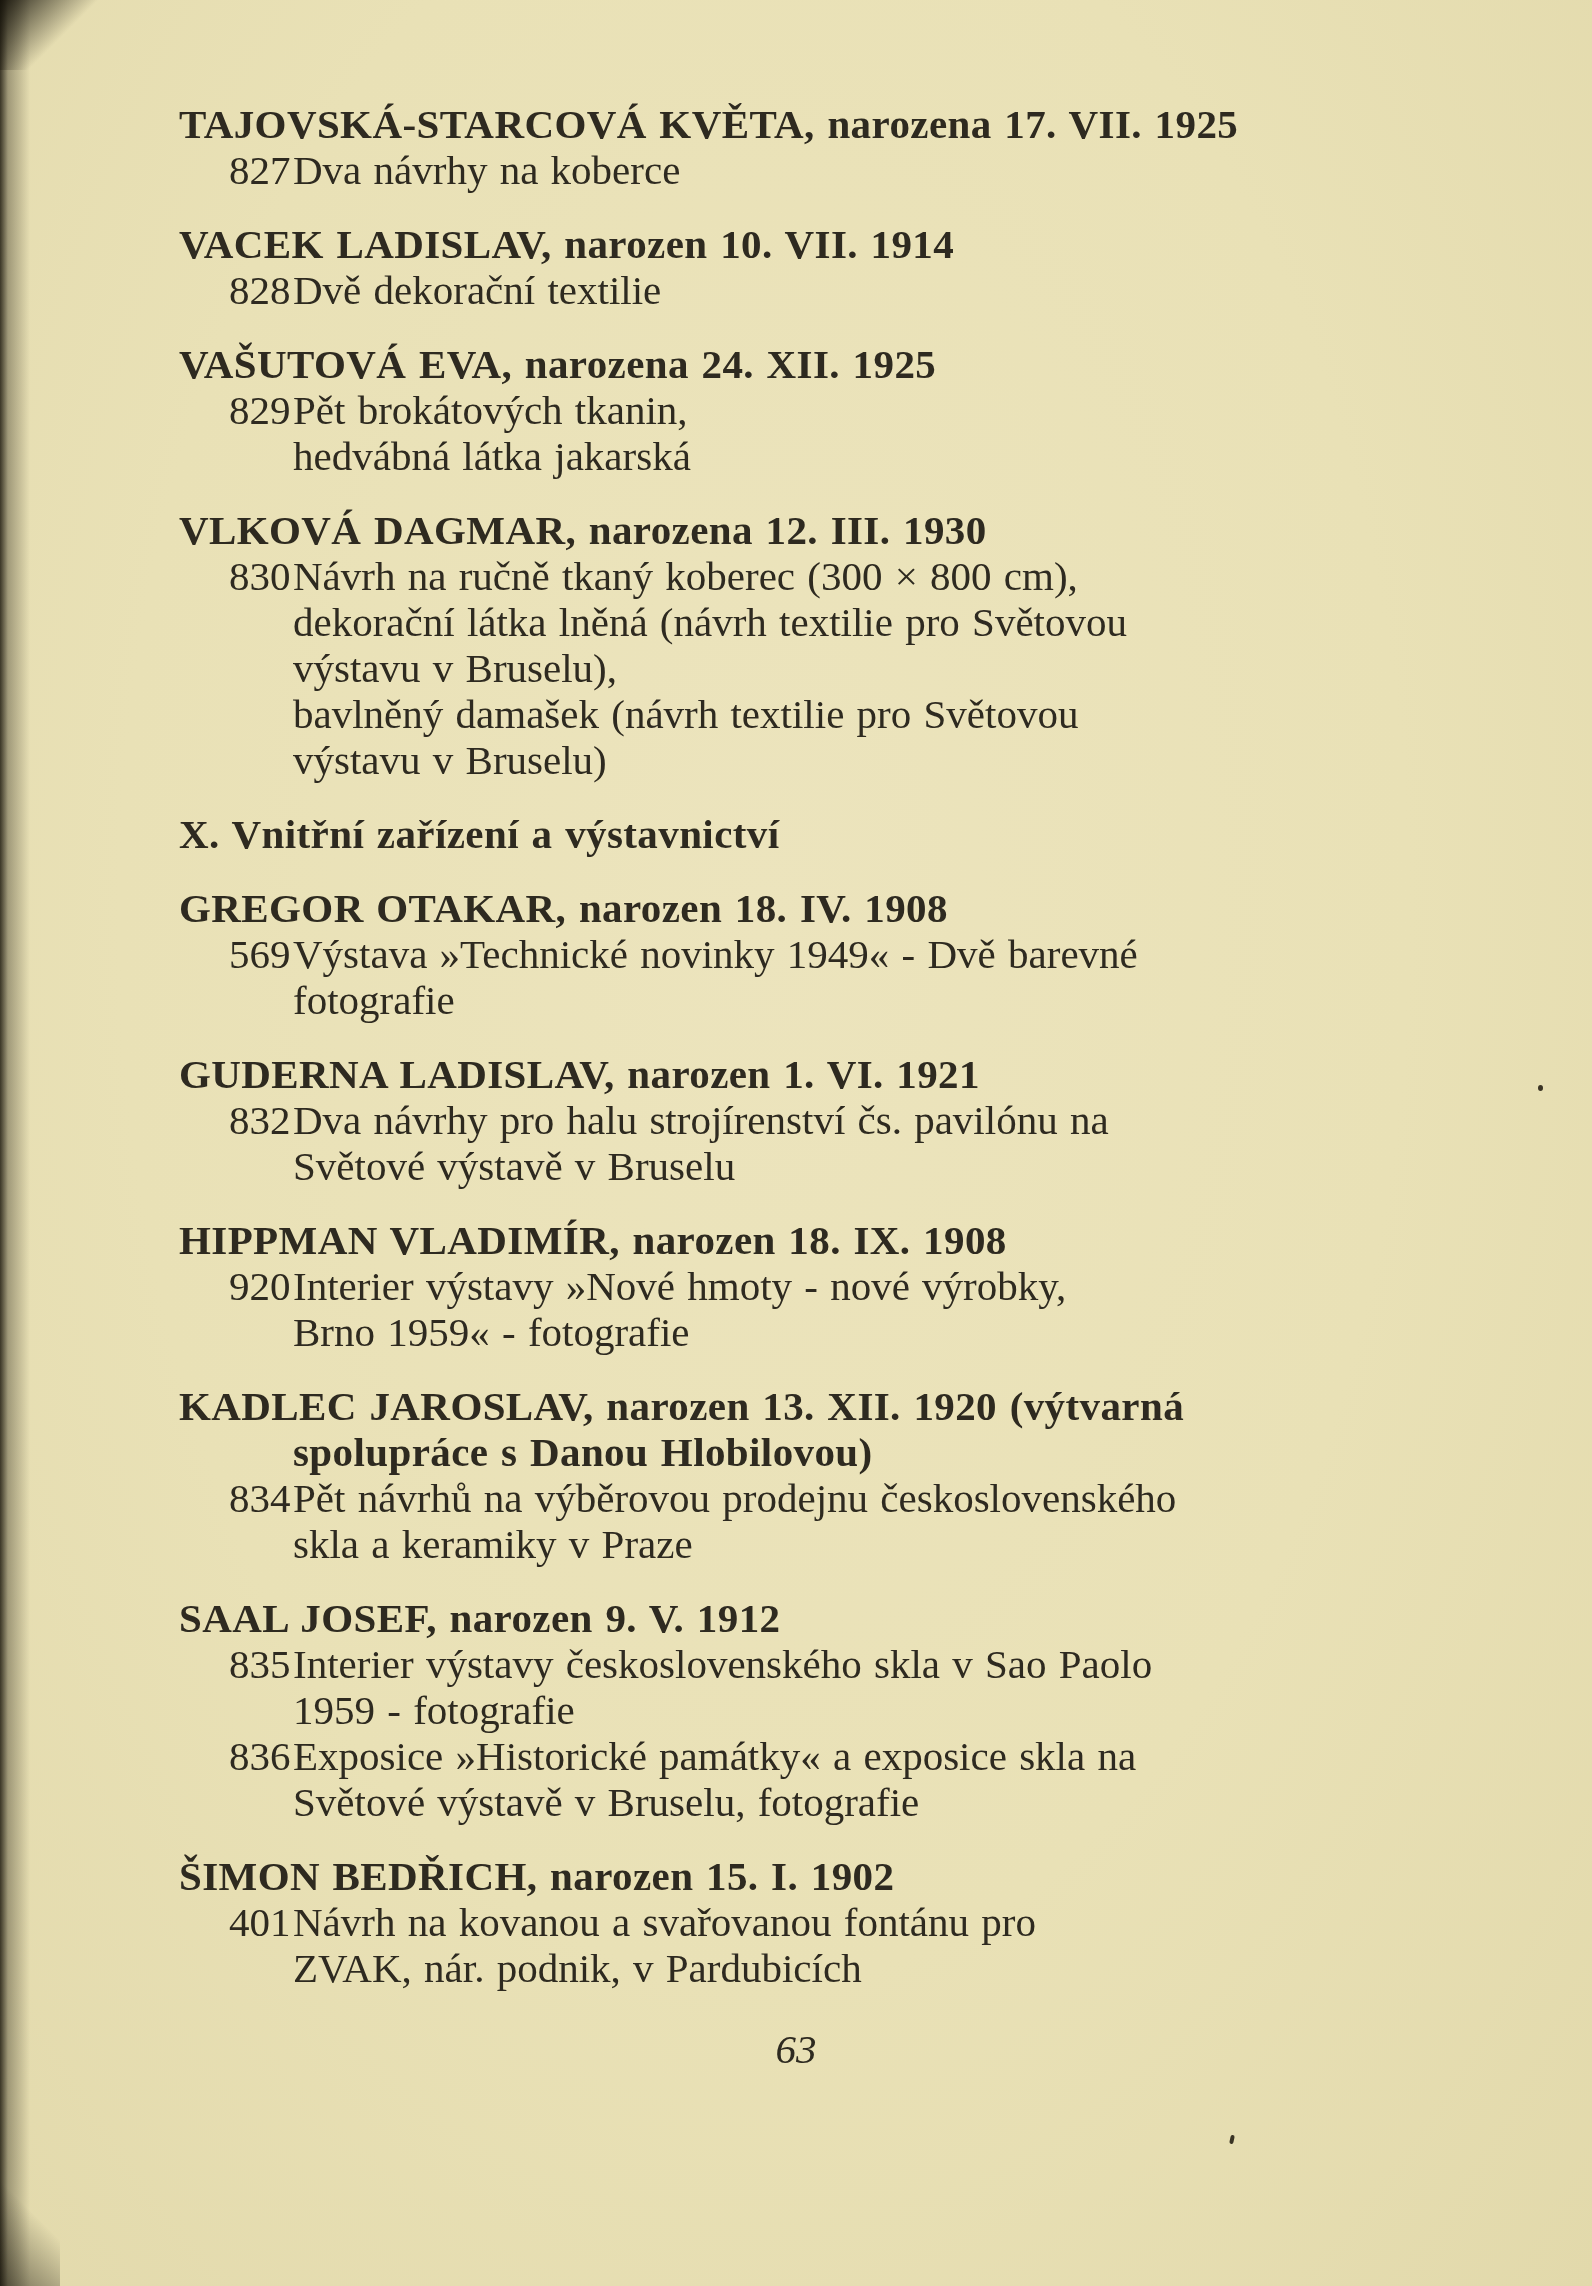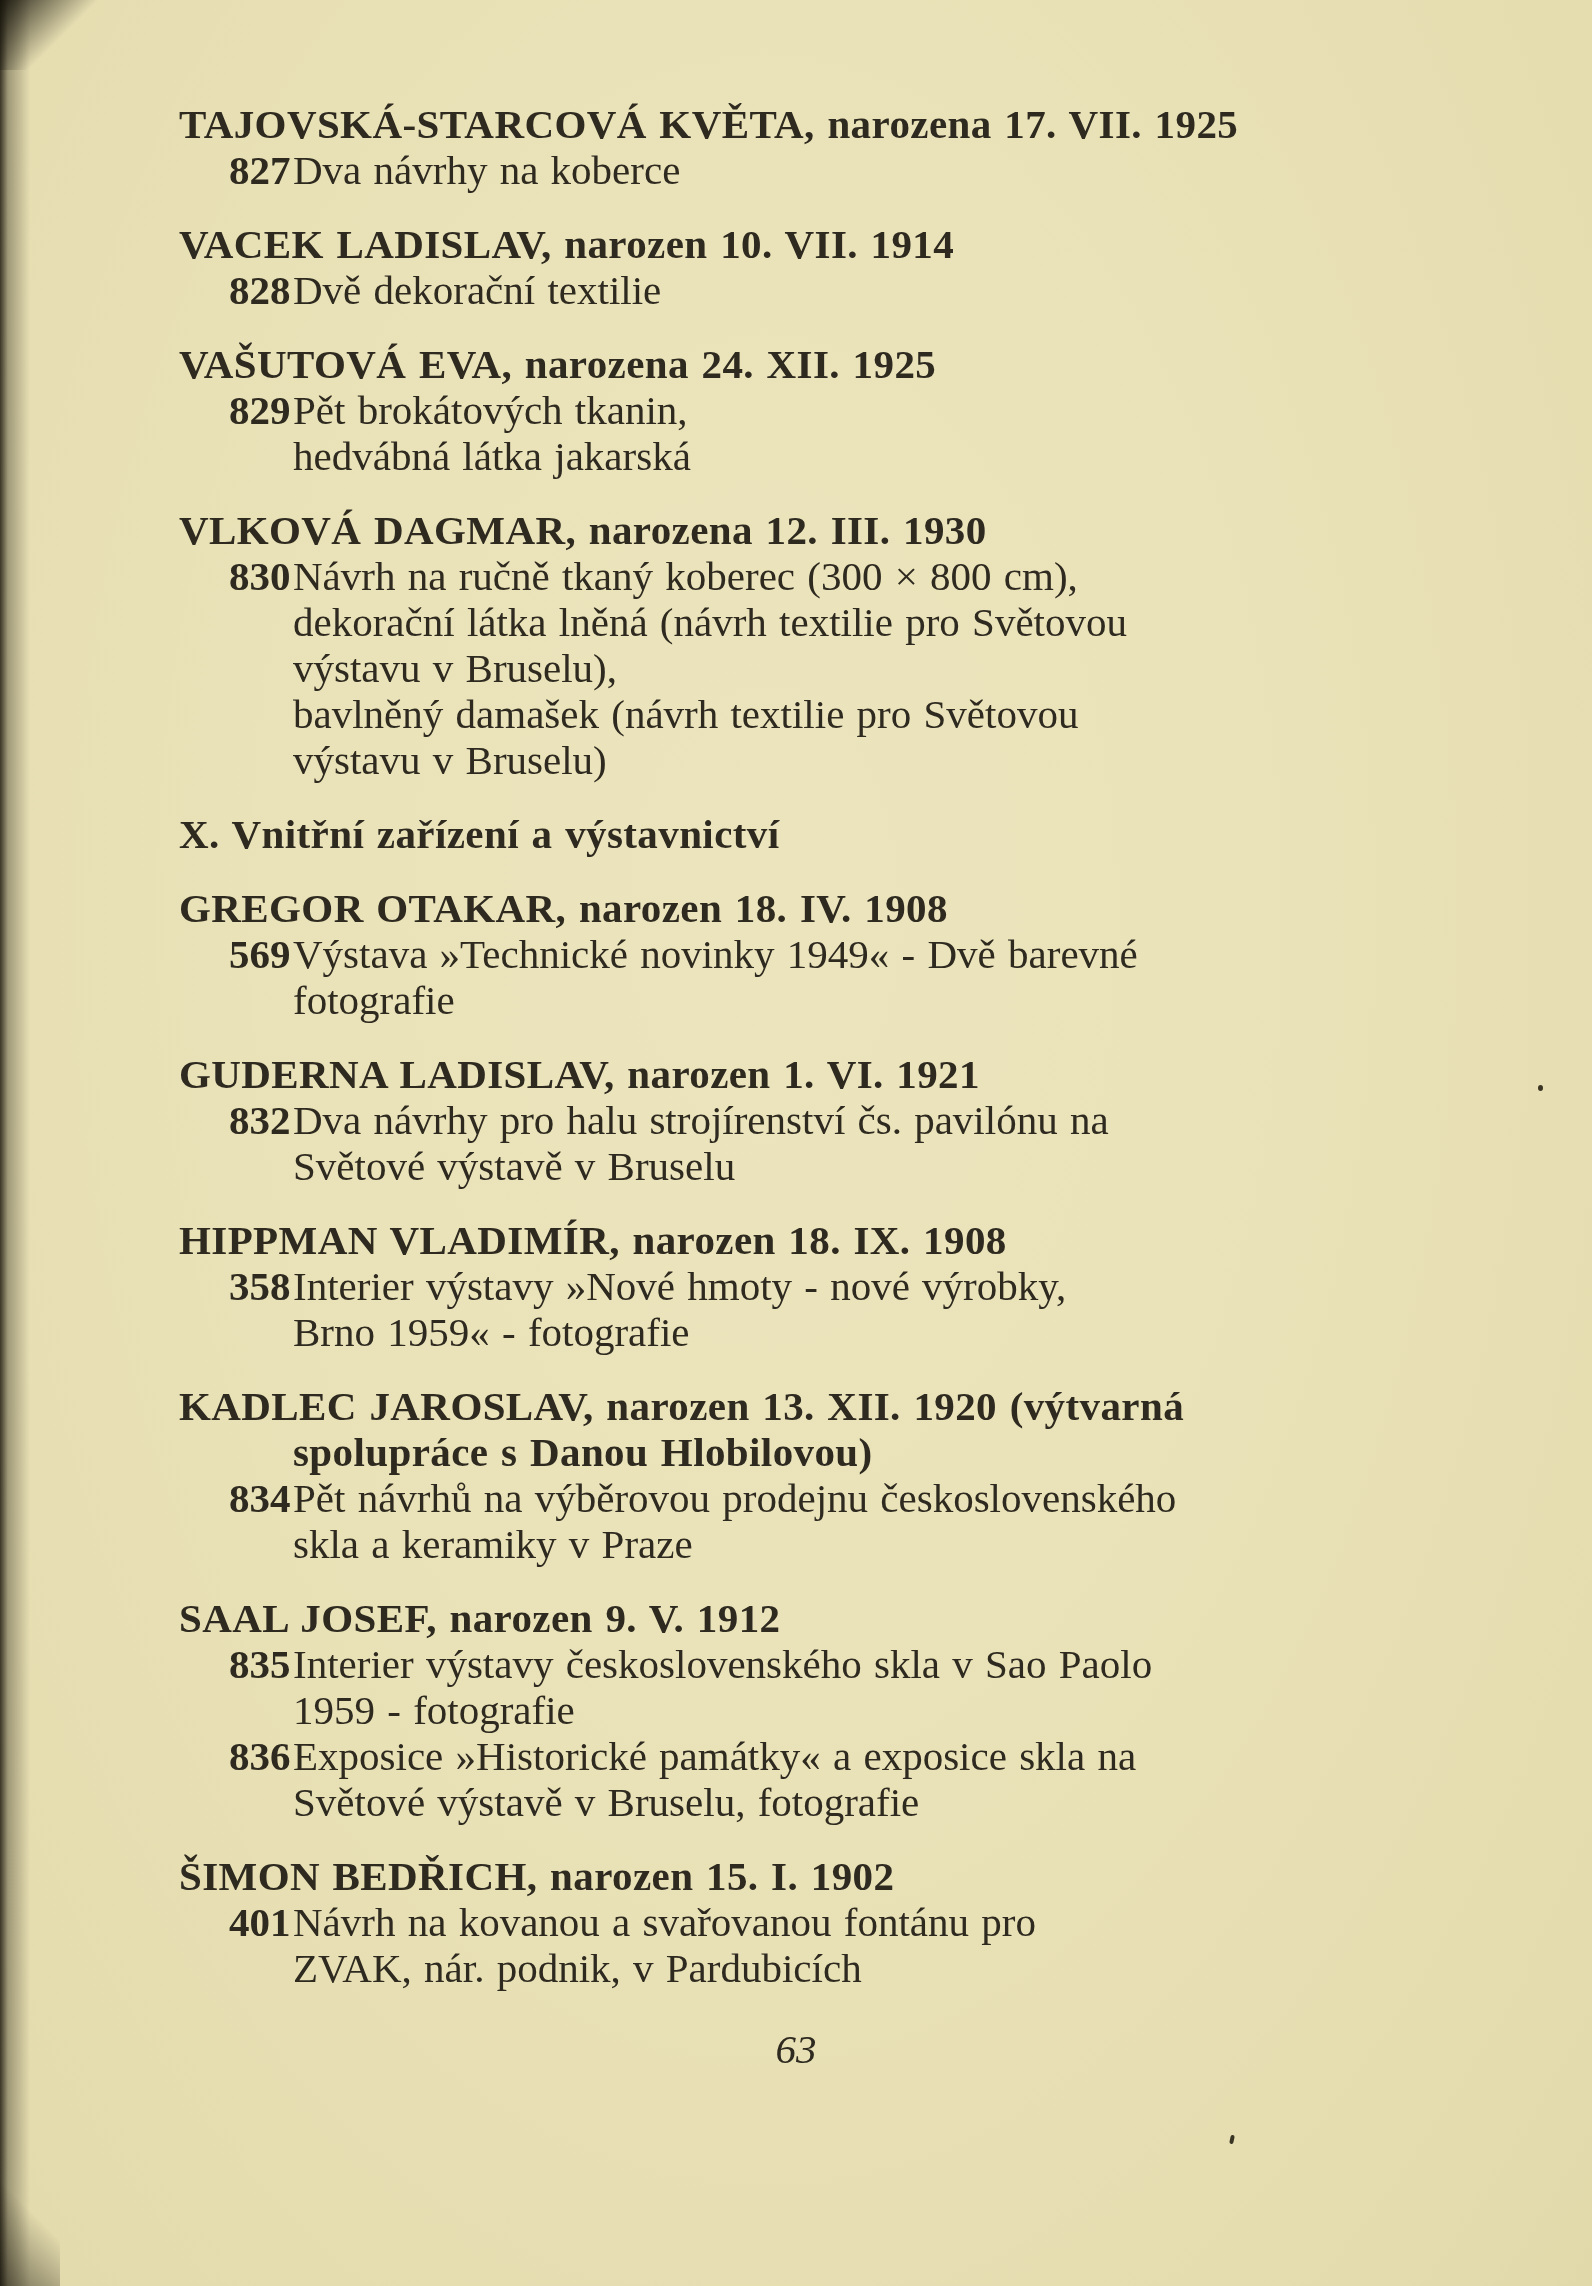--- a/index.html
+++ b/index.html
@@ -57,21 +57,20 @@
     text-indent: -114px;
   }
   .item {
     display: flex;
     align-items: flex-start;
   }
   .item-num {
     width: 64px;
     flex-shrink: 0;
     margin-left: 50px;
-    font-weight: bold;
   }
   .item-text {
     white-space: pre-line;
   }
   .section-heading {
     font-weight: bold;
     letter-spacing: 0.4px;
     margin-bottom: 28px;
   }
   .page-number {
@@ -152,21 +151,21 @@
     <div class="item">
       <div class="item-num">832</div>
       <div class="item-text">Dva návrhy pro halu strojírenství čs. pavilónu na
 Světové výstavě v Bruselu</div>
     </div>
   </div>
 
   <div class="entry">
     <div class="entry-header">HIPPMAN VLADIMÍR, narozen 18. IX. 1908</div>
     <div class="item">
-      <div class="item-num">358</div>
+      <div class="item-num">920</div>
       <div class="item-text">Interier výstavy »Nové hmoty - nové výrobky,
 Brno 1959« - fotografie</div>
     </div>
   </div>
 
   <div class="entry">
     <div class="entry-header">KADLEC JAROSLAV, narozen 13. XII. 1920 (výtvarná
 spolupráce s Danou Hlobilovou)</div>
     <div class="item">
       <div class="item-num">834</div>

